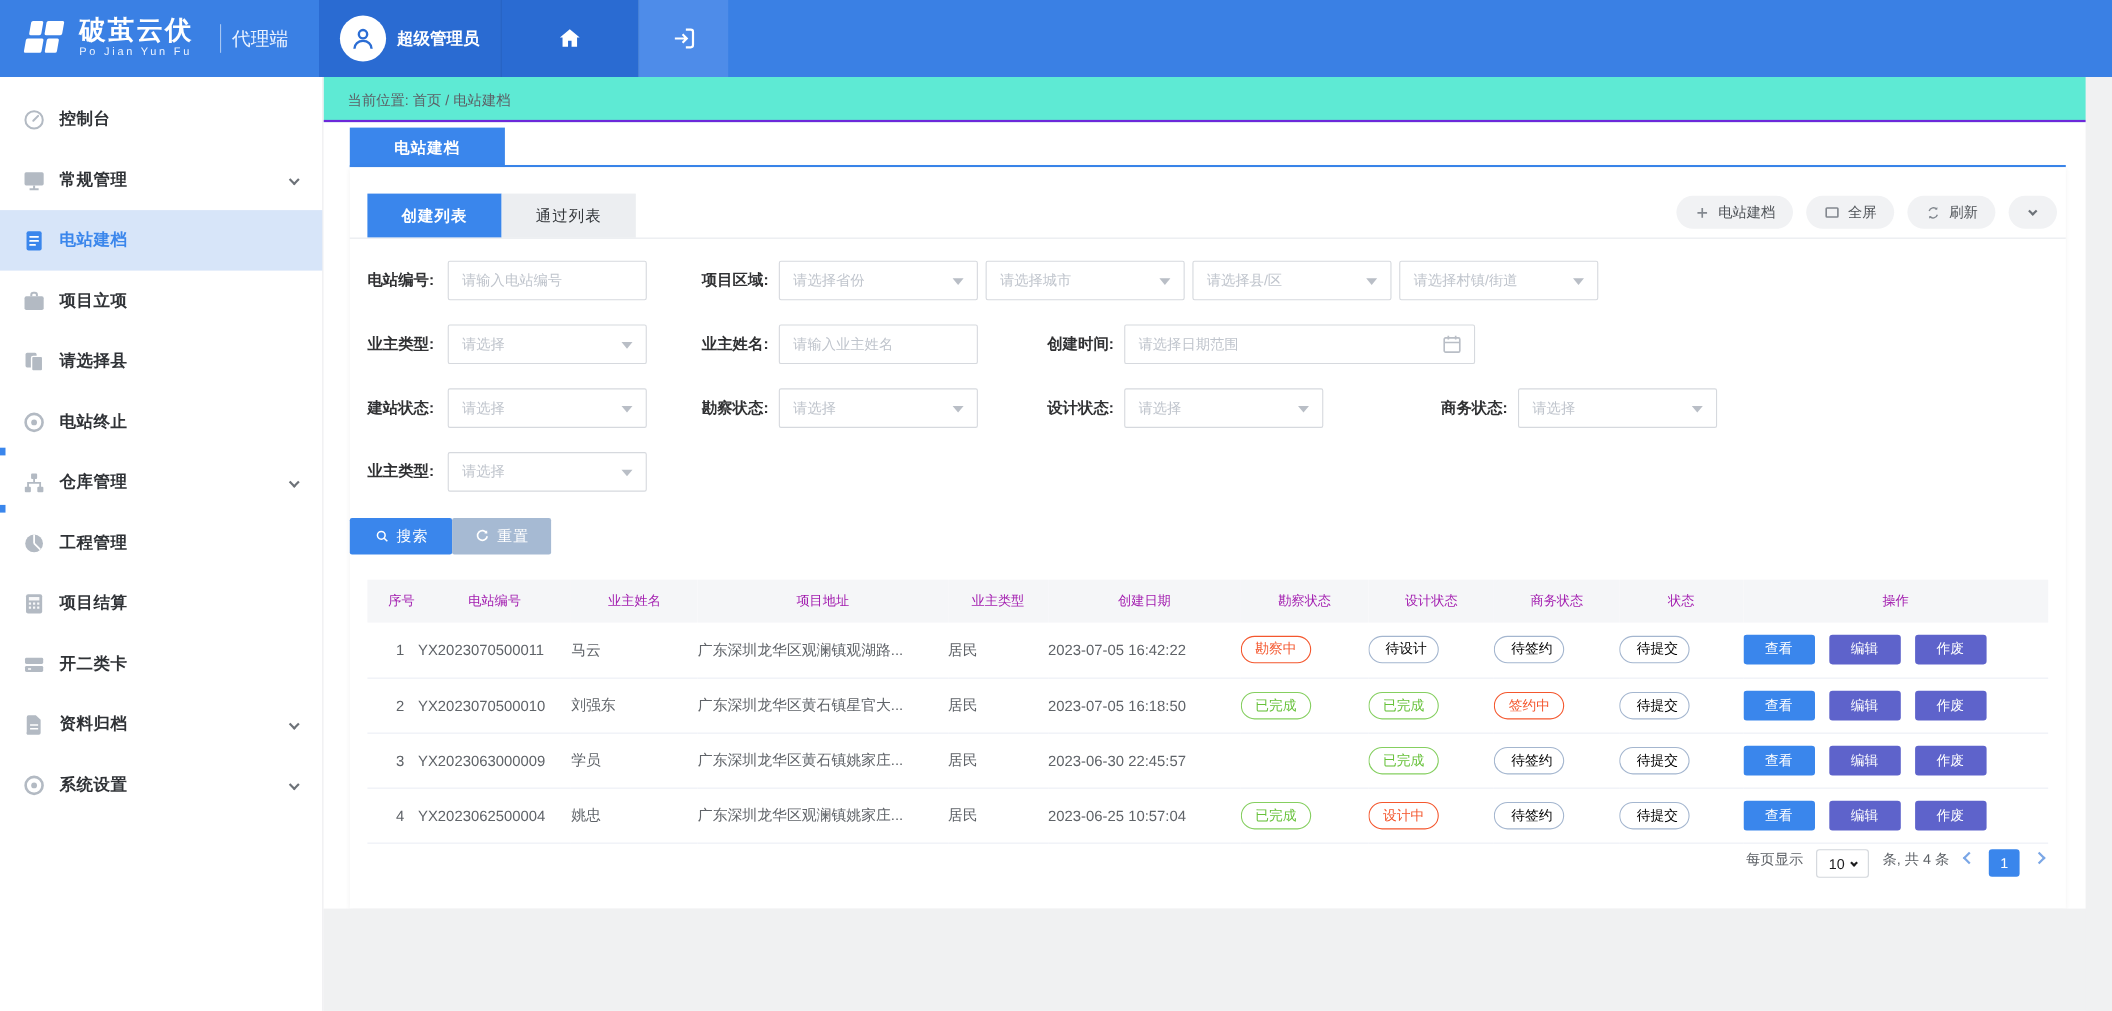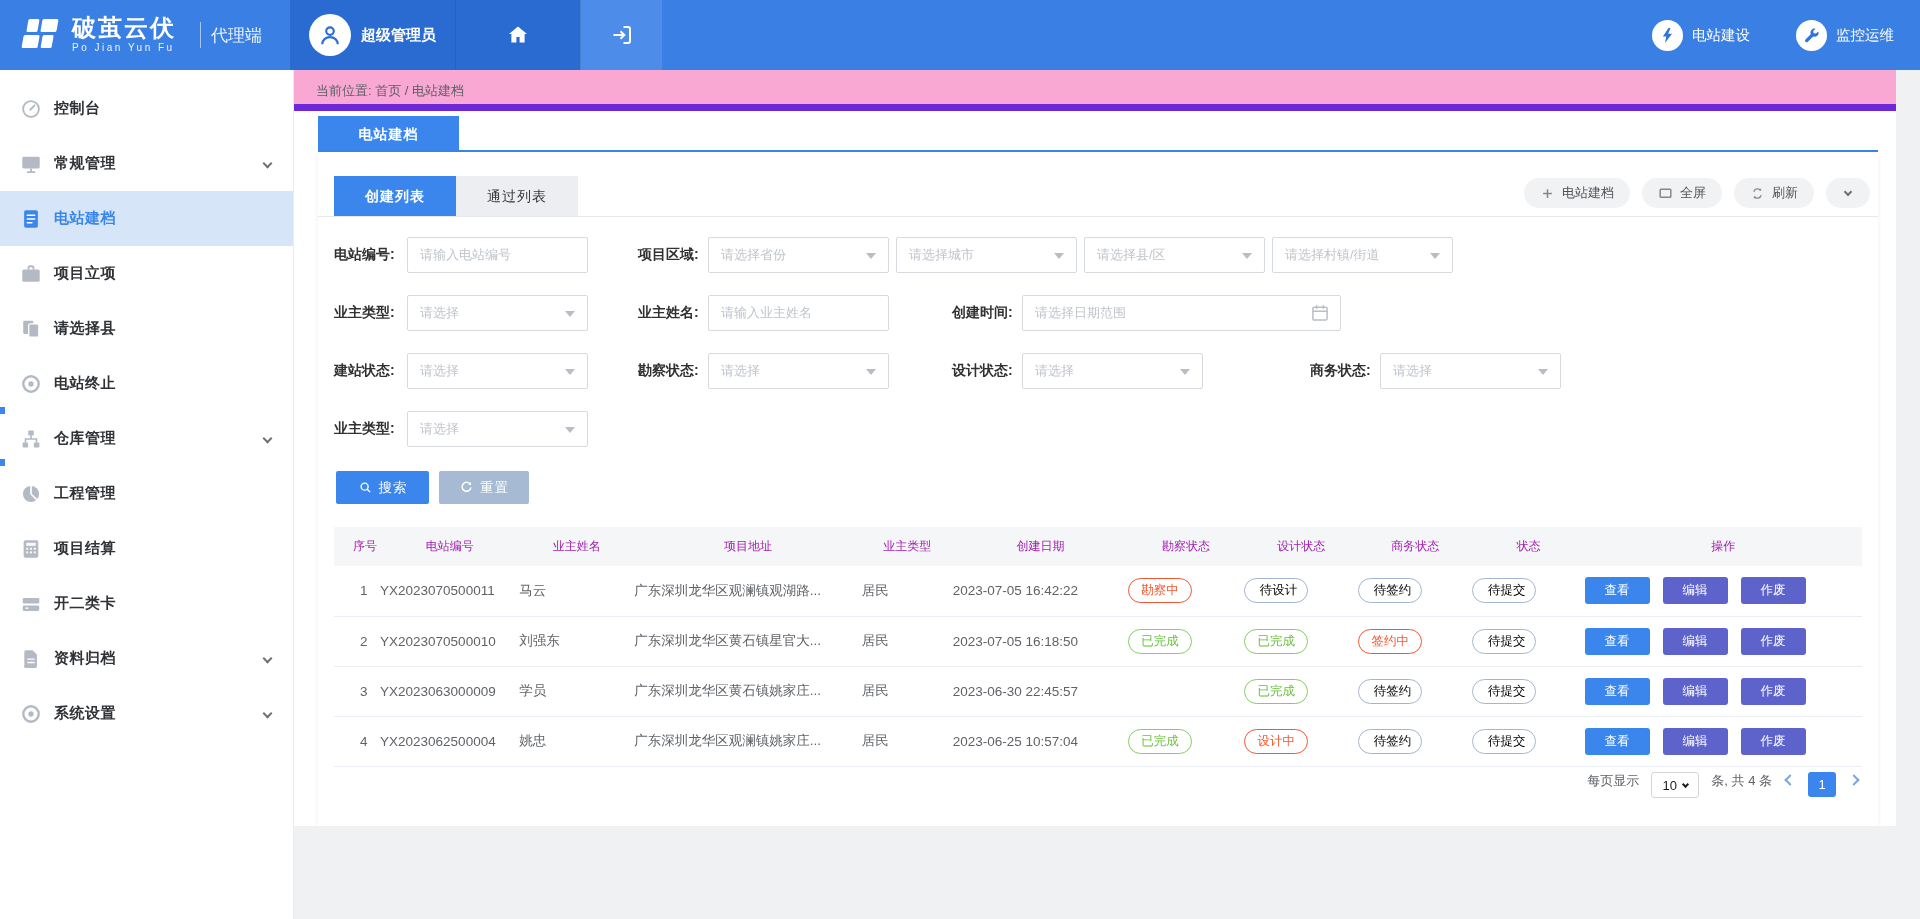--- a/index.html
+++ b/index.html
@@ -40,21 +40,21 @@
   .sb-item.active { background:#d7e5f9; color:var(--accent,#3a86ec); }
   .sb-item.active .sb-icon { color:var(--accent,#3a86ec); }
   .sb-chev { margin-left:auto; margin-right:22px; color:#6d7278; }
   .chev { display:inline-block; width:7px; height:7px; border-right:2px solid currentColor; border-bottom:2px solid currentColor; transform:rotate(45deg); }
   .chev.left  { transform:rotate(135deg); }
   .chev.right { transform:rotate(-45deg); }
   .sb-mark { position:absolute; left:0; width:5px; height:7px; background:var(--accent,#3a86ec); }
 
   
   .main { position:absolute; left:294px; top:70px; width:1626px; height:849px; background:#fff; }
-  .crumb-bar { position:absolute; left:0; top:0; right:0; height:41px; background:#f9a8d4; border-bottom:7px solid #6d28d9; line-height:41px; padding-left:22px; font-size:13px; color:#5c6066; }
+  .crumb-bar { position:absolute; left:0; top:0; right:0; height:41px; background:#5eead4; border-bottom:2px solid #6d28d9; line-height:41px; padding-left:22px; font-size:13px; color:#5c6066; }
   .page-tab { position:absolute; left:24px; top:46px; width:141px; height:36px; background:var(--accent,#3a86ec); color:#fff; font-size:14px; font-weight:bold; text-align:center; line-height:36px; letter-spacing:1px; cursor:pointer; }
   .tab-line { position:absolute; left:24px; top:80px; width:1560px; height:2px; background:var(--accent,#3a86ec); }
   .bottom-gray { position:absolute; left:0; top:756px; right:0; bottom:0; background:#f0f1f2; }
   .scroll-strip { position:absolute; right:0; top:0; width:24px; bottom:0; background:#f0f1f2; }
 
   
   .card { position:absolute; left:24px; top:82px; width:1560px; height:674px; background:#fff; box-shadow:0 1px 5px rgba(0,0,0,.07); }
   .tabs-border { position:absolute; left:0; top:64px; width:100%; height:1px; background:#e6e9ed; }
   .ltabs { position:absolute; left:16px; top:24px; height:40px; display:flex; }
   .ltab { height:40px; padding:0 31px; line-height:40px; font-size:14px; background:#eceef1; color:#33363a; cursor:pointer; letter-spacing:1px; }
@@ -72,21 +72,21 @@
   .slot-a{left:16px}.slot-b{left:320px}.slot-c{left:634px}.slot-d{left:992px}
   .slot-e1{left:578px}.slot-e2{left:766px}.slot-e3{left:954px}
   .fctrl { position:relative; width:181px; height:36px; border:1px solid #d6d9de; border-radius:2px; background:#fff; display:flex; align-items:center; padding:0 12px; cursor:text; }
   .fctrl.select { cursor:pointer; }
   .fctrl.wide { width:319px; }
   .fctrl .ph { font-size:13px; color:#bfc4cc; white-space:nowrap; overflow:hidden; }
   .tri { position:absolute; right:12px; top:15px; width:0; height:0; border-left:5px solid transparent; border-right:5px solid transparent; border-top:6px solid #b9bec6; }
   .cal { position:absolute; right:10px; top:7px; width:20px; height:20px; color:#b9bec6; }
 
   
-  .btn-row { position:absolute; left:18px; top:319px; display:flex; gap:10px; }
+  .btn-row { position:absolute; left:0; top:319px; display:flex; }
   .sbtn { height:33px; border:none; border-radius:2px; color:#fff; font-size:13.5px; display:inline-flex; align-items:center; justify-content:center; gap:6px; cursor:pointer; font-family:inherit; letter-spacing:1px; }
   .sbtn svg { width:15px; height:15px; }
   .sbtn.search { width:93px; background:var(--accent,#3a86ec); }
   .sbtn.reset  { width:90px; background:#a6bad3; }
 
   
   table.data { position:absolute; left:16px; top:375px; width:1528px; border-collapse:collapse; table-layout:fixed; }
   table.data thead tr { background:#f5f6f8; height:39px; }
   table.data th { font-size:12px; color:#a21caf; font-weight:500; text-align:center; padding:0; }
   table.data td { height:50px; border-bottom:1px solid #ebeef5; font-size:13.5px; color:#5f6368; padding:0; white-space:nowrap; overflow:hidden; }
@@ -147,38 +147,20 @@
         <path d="M12 3.5L3 11h2.4v8.5h5V14h3.2v5.5h5V11H21z" fill="#fff"></path>
       </svg>
     </div>
     <div class="seg seg-logout">
       <svg class="wicon" viewBox="0 0 24 24">
         <path d="M13.5 4h4.5a2 2 0 0 1 2 2v12a2 2 0 0 1-2 2h-4.5" fill="none" stroke="#fff" stroke-width="2"></path>
         <path d="M3.5 12h10.5M10.5 8.2L14.3 12l-3.8 3.8" fill="none" stroke="#fff" stroke-width="2"></path>
       </svg>
     </div>
 
-    <div class="quick">
-      <div class="qitem">
-        <span class="qcircle">
-          <svg viewBox="0 0 24 24">
-              <path d="M13.2 2.5L6.2 13.2h4.3L8.8 21.5l8.9-11.6h-4.8l2.8-7.4z" fill="#2f74dd"></path>
-            </svg>
-        </span>
-        <span class="qlabel">电站建设</span>
-      </div>
-      <div class="qitem">
-        <span class="qcircle">
-          <svg viewBox="0 0 24 24">
-              <path d="M20.9 7.1a5.2 5.2 0 0 1-6.9 6.2l-6.6 6.6a2.1 2.1 0 0 1-3-3l6.6-6.6a5.2 5.2 0 0 1 6.2-6.9l-3 3 .5 2.7 2.7.5z" fill="#2f74dd"></path>
-            </svg>
-        </span>
-        <span class="qlabel">监控运维</span>
-      </div>
-    </div>
   </header>
 
   <aside class="sidebar">
     <nav>
         <div class="sb-item">
      <span class="sb-icon">
             <svg viewBox="0 0 24 24">
               <circle cx="12" cy="12" r="8.6" fill="none" stroke="currentColor" stroke-width="2"></circle>
               <path d="M11.2 12.8L16 8" stroke="currentColor" stroke-width="2" fill="none" stroke-linecap="round"></path>
             </svg>

